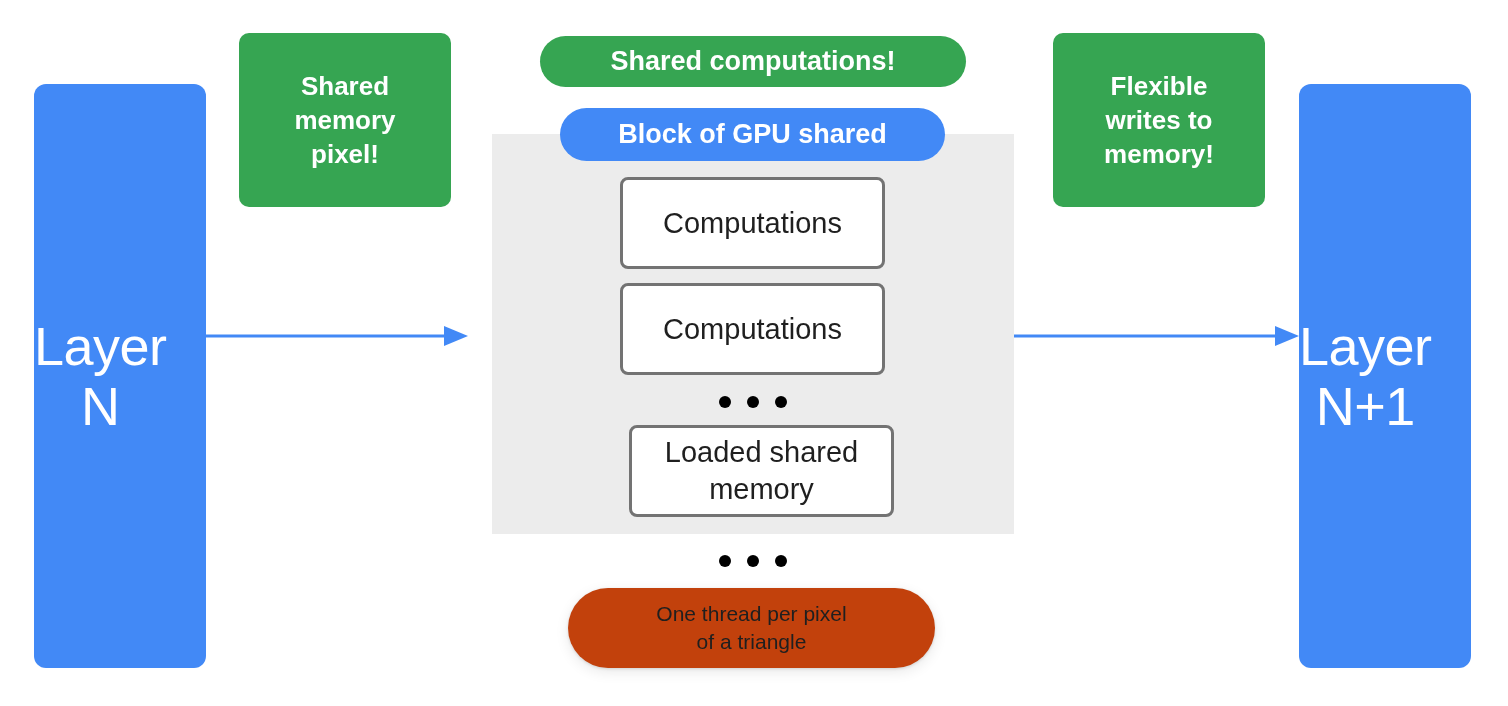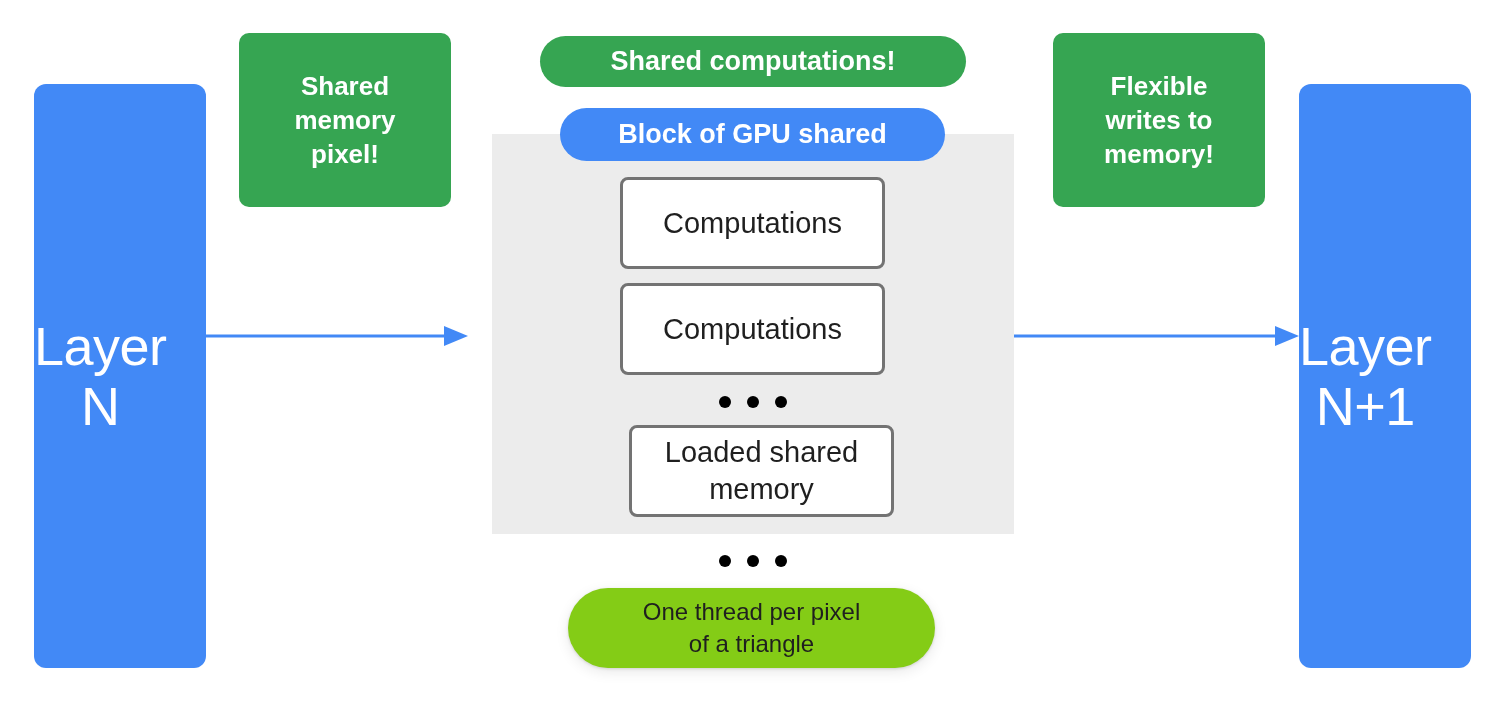--- a/index.html
+++ b/index.html
@@ -130,29 +130,29 @@
     background: #000000;
   }
   #dots-inner { left: 620px; top: 395px; width: 265px; height: 14px; }
   #dots-outer { left: 620px; top: 554px; width: 265px; height: 14px; }
 
   
   #thread-note {
     position: absolute;
     left: 568px; top: 588px;
     width: 367px; height: 80px;
-    background: #84cc16;
+    background: #c2410c;
     border-radius: 40px;
     box-shadow: 0 1px 3px rgba(0,0,0,0.13), 0 4px 14px rgba(0,0,0,0.09);
     display: flex;
     align-items: center;
     justify-content: center;
     text-align: center;
     color: #1f1f1f;
-    font-size: 24px;
+    font-size: 21px;
     line-height: 1.35;
     white-space: pre-line;
     z-index: 3;
   }
 
   
   .arrow {
     position: absolute;
     height: 24px;
     z-index: 2;

